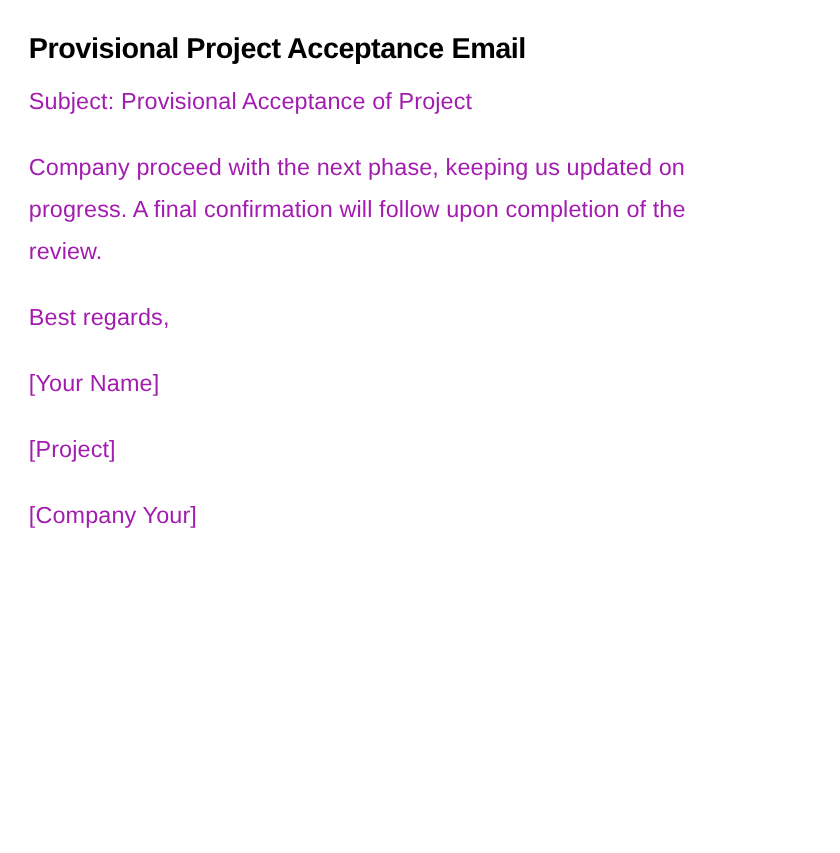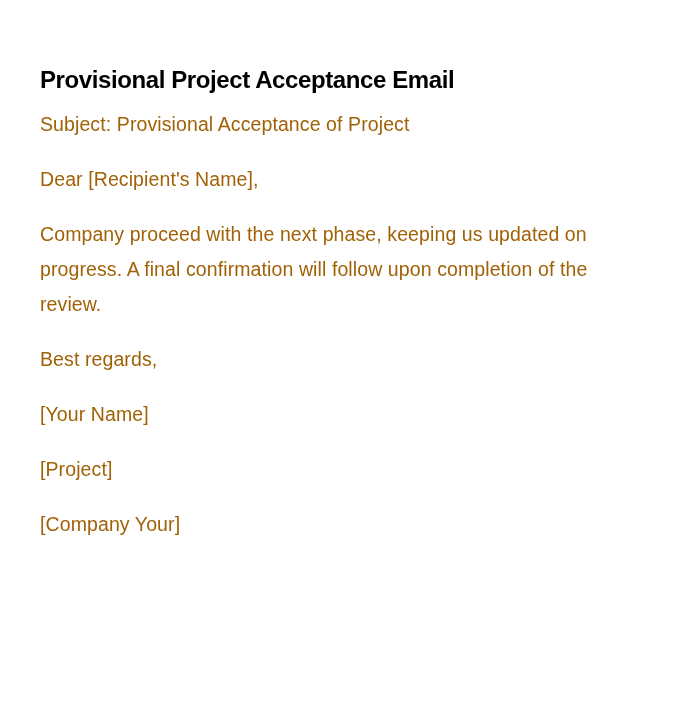--- a/index.html
+++ b/index.html
@@ -10,54 +10,52 @@
     body {
       width: 700px;
       height: 711px;
       overflow: hidden;
       position: relative;
       font-family: "Liberation Sans", "DejaVu Sans", sans-serif;
       color: #1a1a1a;
     }
     .doc {
       position: absolute;
-      left: 40px;
+      left: 24px;
       top: 24px;
       width: 600px;
-      margin-top: 39px;
     }
     .title {
       font-family: "Liberation Sans", sans-serif;
       font-weight: bold;
       font-size: 24px;
       letter-spacing: -0.4px;
       color: #000000;
       margin: 0;
       line-height: 34px;
       height: 34px;
     }
     .para {
       font-size: 19.5px;
       line-height: 35px;
       margin: 0;
-      color: #a16207;
+      color: #a21caf;
       letter-spacing: 0.1px;
     }
     .subject { margin-top: 10px; }
     .greeting { margin-top: 20px; }
     .body1 { margin-top: 20px; }
     .body2 { margin-top: 20px; }
     .closing { margin-top: 20px; }
     .sig { margin-top: 20px; }
   </style>
 </head>
 <body>
 
 <div class="doc">
   <h1 class="title">Provisional Project Acceptance Email</h1>
   <p class="para subject">Subject: Provisional Acceptance of Project</p>
-  <p class="para greeting">Dear [Recipient's Name],</p>
   <p class="para body2">Company proceed with the next phase, keeping us updated on progress. A final confirmation will follow upon completion of the review.</p>
   <p class="para closing">Best regards,</p>
   <p class="para sig">[Your Name]</p>
   <p class="para sig">[Project]</p>
   <p class="para sig">[Company Your]</p>
 </div>
 
 </body></html>

